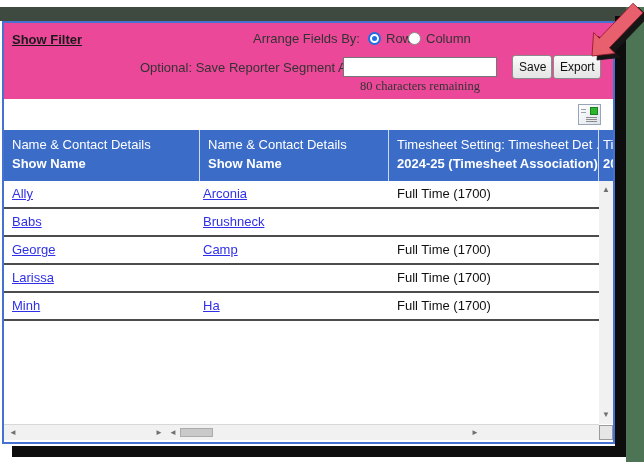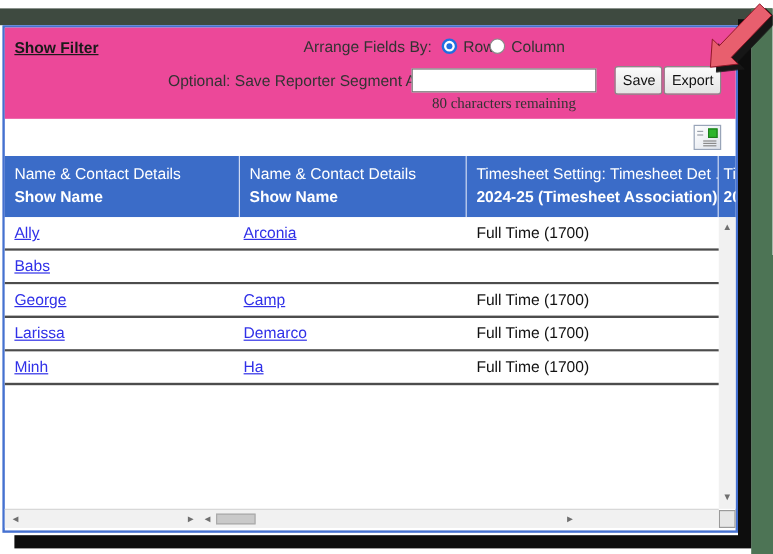--- a/index.html
+++ b/index.html
@@ -131,30 +131,30 @@
       </div>
     </div>
 
     <div class="trow" style="top:158px;">
       <span class="c1"><a>Ally</a></span>
       <span class="c2"><a>Arconia</a></span>
       <span class="c3">Full Time (1700)</span>
     </div>
     <div class="trow" style="top:186px;">
       <span class="c1"><a>Babs</a></span>
+      <span class="c2"><a>Brushneck</a></span>
       <span class="c3"></span>
     </div>
     <div class="trow" style="top:214px;">
       <span class="c1"><a>George</a></span>
       <span class="c2"><a>Camp</a></span>
       <span class="c3">Full Time (1700)</span>
     </div>
     <div class="trow" style="top:242px;">
       <span class="c1"><a>Larissa</a></span>
-      <span class="c2"><a>Demarco</a></span>
       <span class="c3">Full Time (1700)</span>
     </div>
     <div class="trow" style="top:270px;">
       <span class="c1"><a>Minh</a></span>
       <span class="c2"><a>Ha</a></span>
       <span class="c3">Full Time (1700)</span>
     </div>
 
     <div class="vscroll">
       <span class="up">▲</span>

